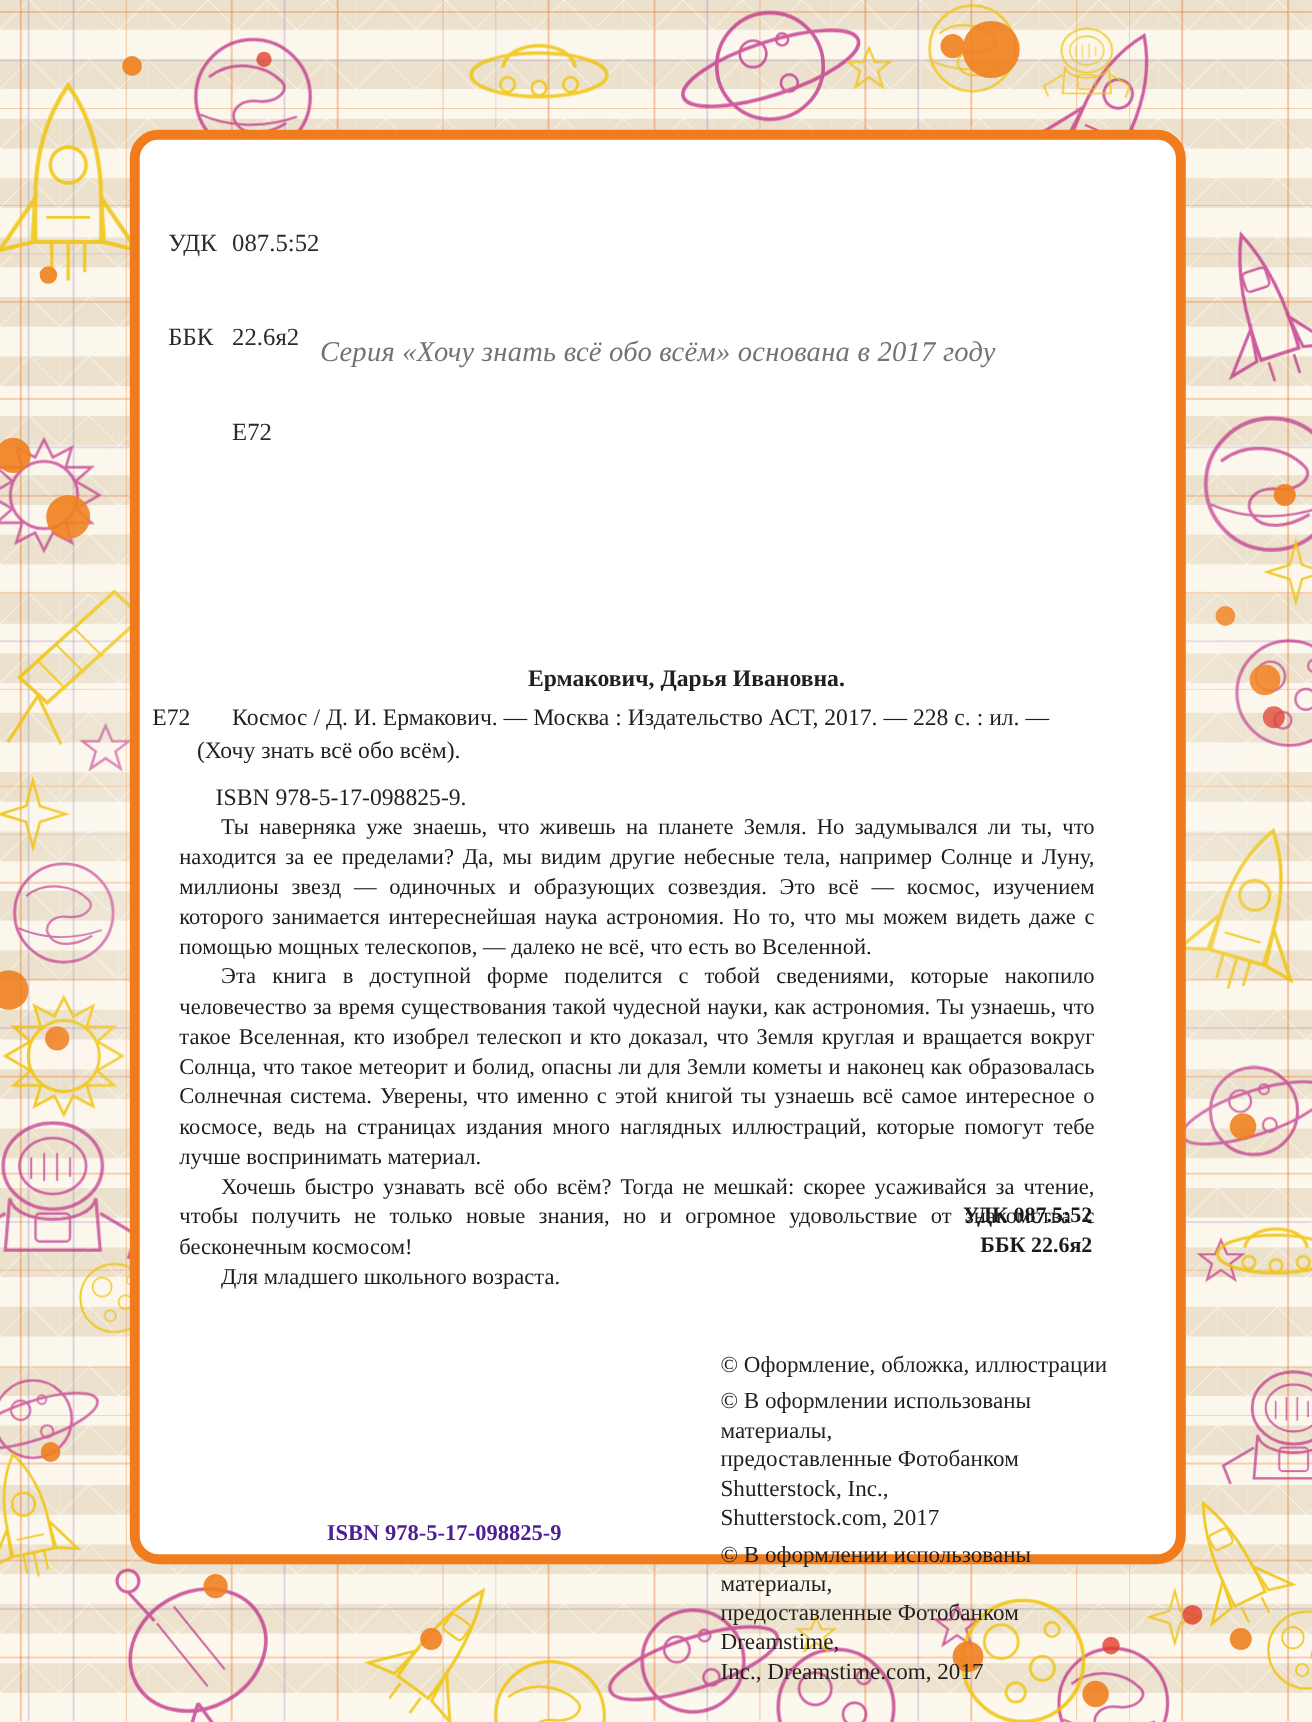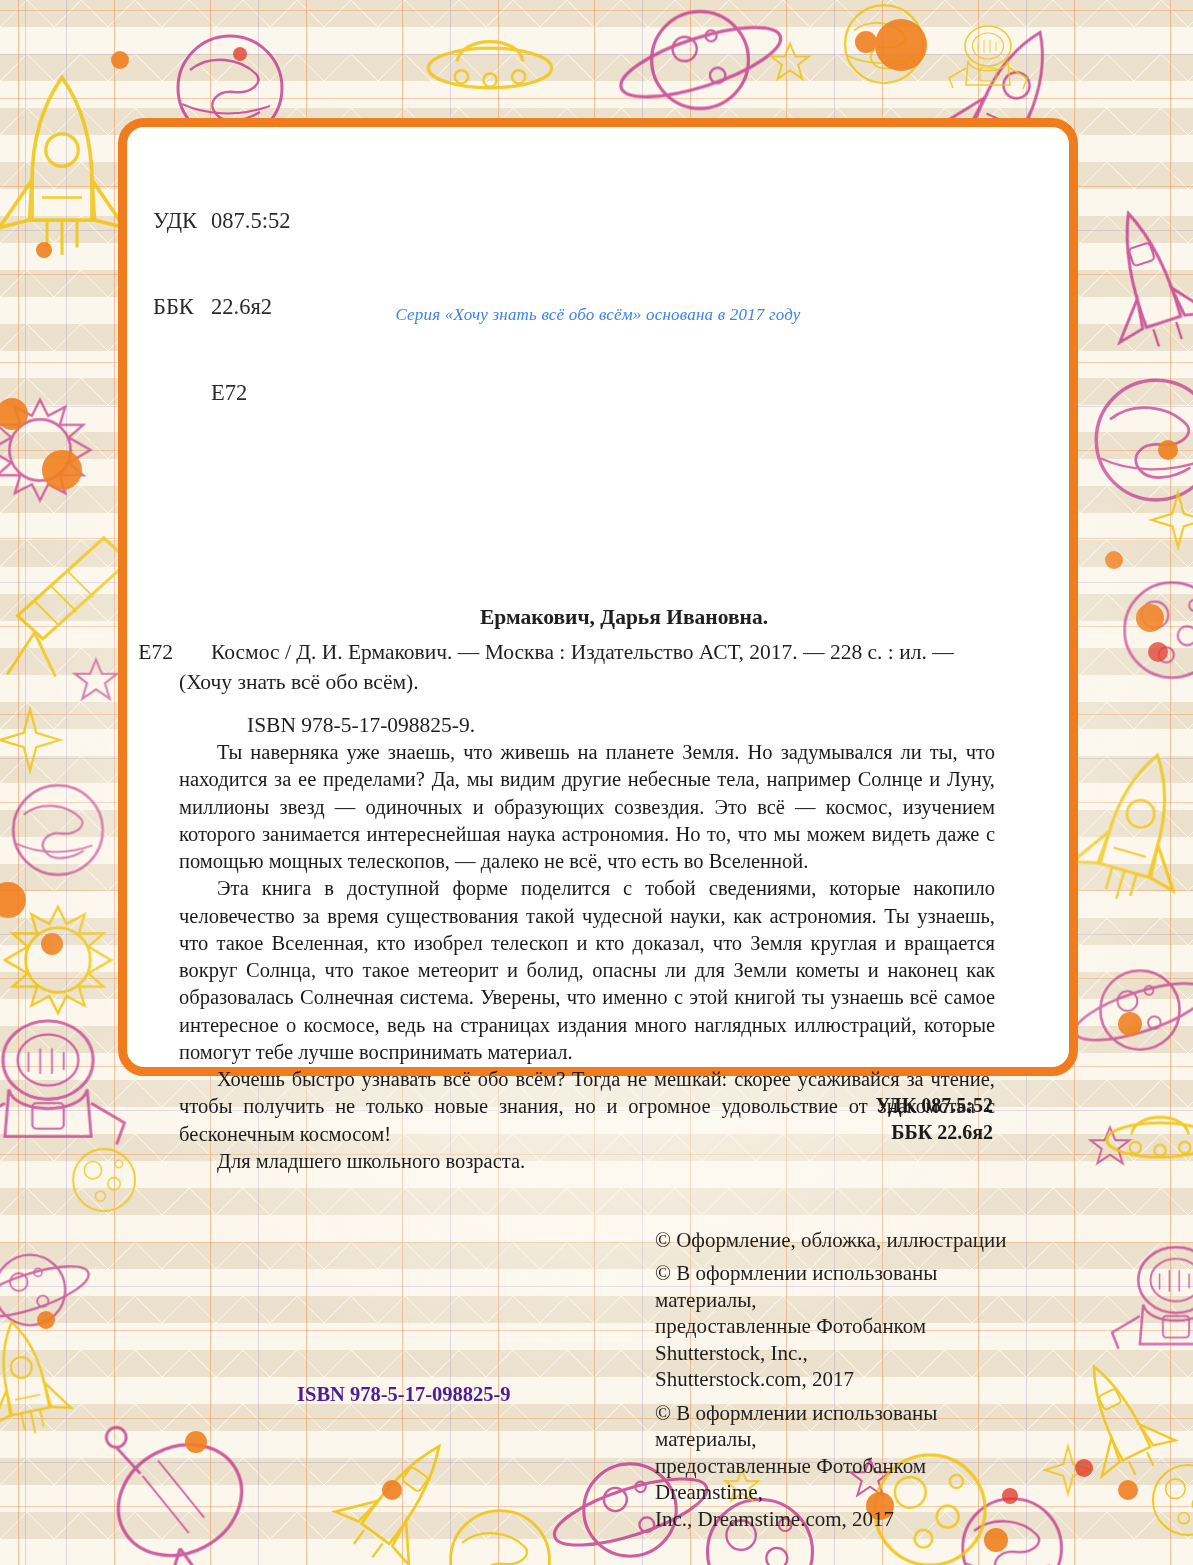--- a/index.html
+++ b/index.html
@@ -65,21 +65,21 @@
     pointer-events: none;
   }
   .doodles svg { display: block; width: 1193px; height: 1565px; }
 
   
   #card {
     position: absolute;
     left: 118px;
     top: 118px;
     width: 960px;
-    height: 958px;
+    height: 1304px;
     background: #ffffff;
     border: 9px solid #f07c1d;
     border-radius: 26px;
     box-sizing: border-box;
   }
   #card-inner {
     position: absolute;
     inset: 0;
     padding: 0;
   }
@@ -97,23 +97,23 @@
   .udk-top .lbl { display: inline-block; width: 58px; }
   .udk-top .row3 { padding-left: 58px; }
 
   .series {
     position: absolute;
     left: 0;
     right: 0;
     top: 178px;
     text-align: center;
     font-style: italic;
-    font-size: 17px;
+    font-size: 26px;
     letter-spacing: .2px;
-    color: #3b82f6;
+    color: #737373;
   }
 
   .record {
     position: absolute;
     left: 0;
     right: 0;
     top: 478px;
   }
   .rec-author {
     margin-left: 52px;
@@ -137,28 +137,28 @@
     left: 0;
     top: 0;
     width: 46px;
     text-align: right;
     font-size: 21.5px;
     text-indent: 0;
     color: #1f1f1f;
   }
   .rec-isbn {
     margin-top: 16px;
-    padding-left: 120px;
+    padding-left: 69px;
     font-size: 21.5px;
     color: #1f1f1f;
   }
 
   .body-text {
     position: absolute;
-    left: 52px;
+    left: 36px;
     right: 74px;
     top: 612px;
     font-size: 20.5px;
     line-height: 1.33;
     color: #1b1b1b;
     text-align: justify;
     hyphens: none;
   }
   .body-text p {
     margin: 0;

